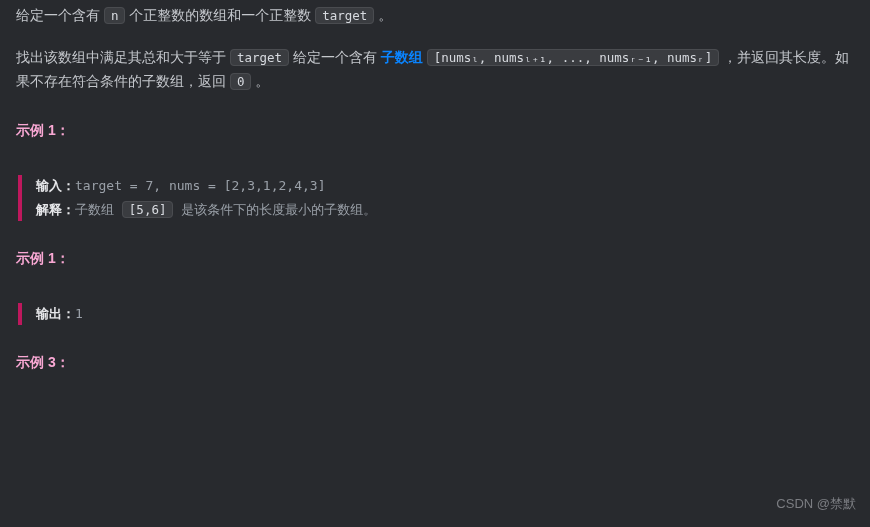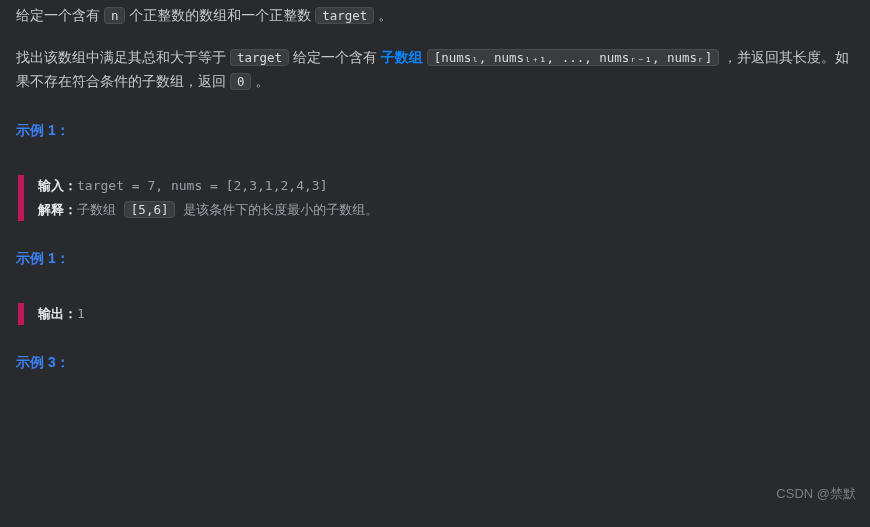--- a/index.html
+++ b/index.html
@@ -30,48 +30,48 @@
       font-family: Consolas, Monaco, monospace;
       font-size: 12.5px;
       color: #d7dadf;
       white-space: nowrap;
     }
     .link-blue {
       color: #0a84ff;
       font-weight: bold;
     }
     .section-head {
-      color: #3b82f6;
+      color: #f9a8d4;
       font-weight: 700;
       font-size: 14px;
       margin-top: 26px;
       margin-bottom: 12px;
     }
     .example-block {
-      border-left: 6px solid #be185d;
+      border-left: 4px solid #be185d;
       padding-left: 14px;
       margin-left: 2px;
       color: #9aa0a8;
       font-family: Consolas, Monaco, monospace;
       font-size: 13px;
       margin-top: 32px;
     }
     .example-block .line {
       margin: 2px 0;
     }
     .label-strong {
       color: #e6e7ea;
       font-weight: 700;
     }
     .mono {
       font-family: Consolas, Monaco, monospace;
     }
     .watermark {
       position: absolute;
-      bottom: 22px;
+      bottom: 12px;
       right: 14px;
       color: #7b7d82;
       font-size: 13px;
     }
     .desc-block {
       margin-bottom: 10px;
     }
   </style>
 </head>
 <body>

